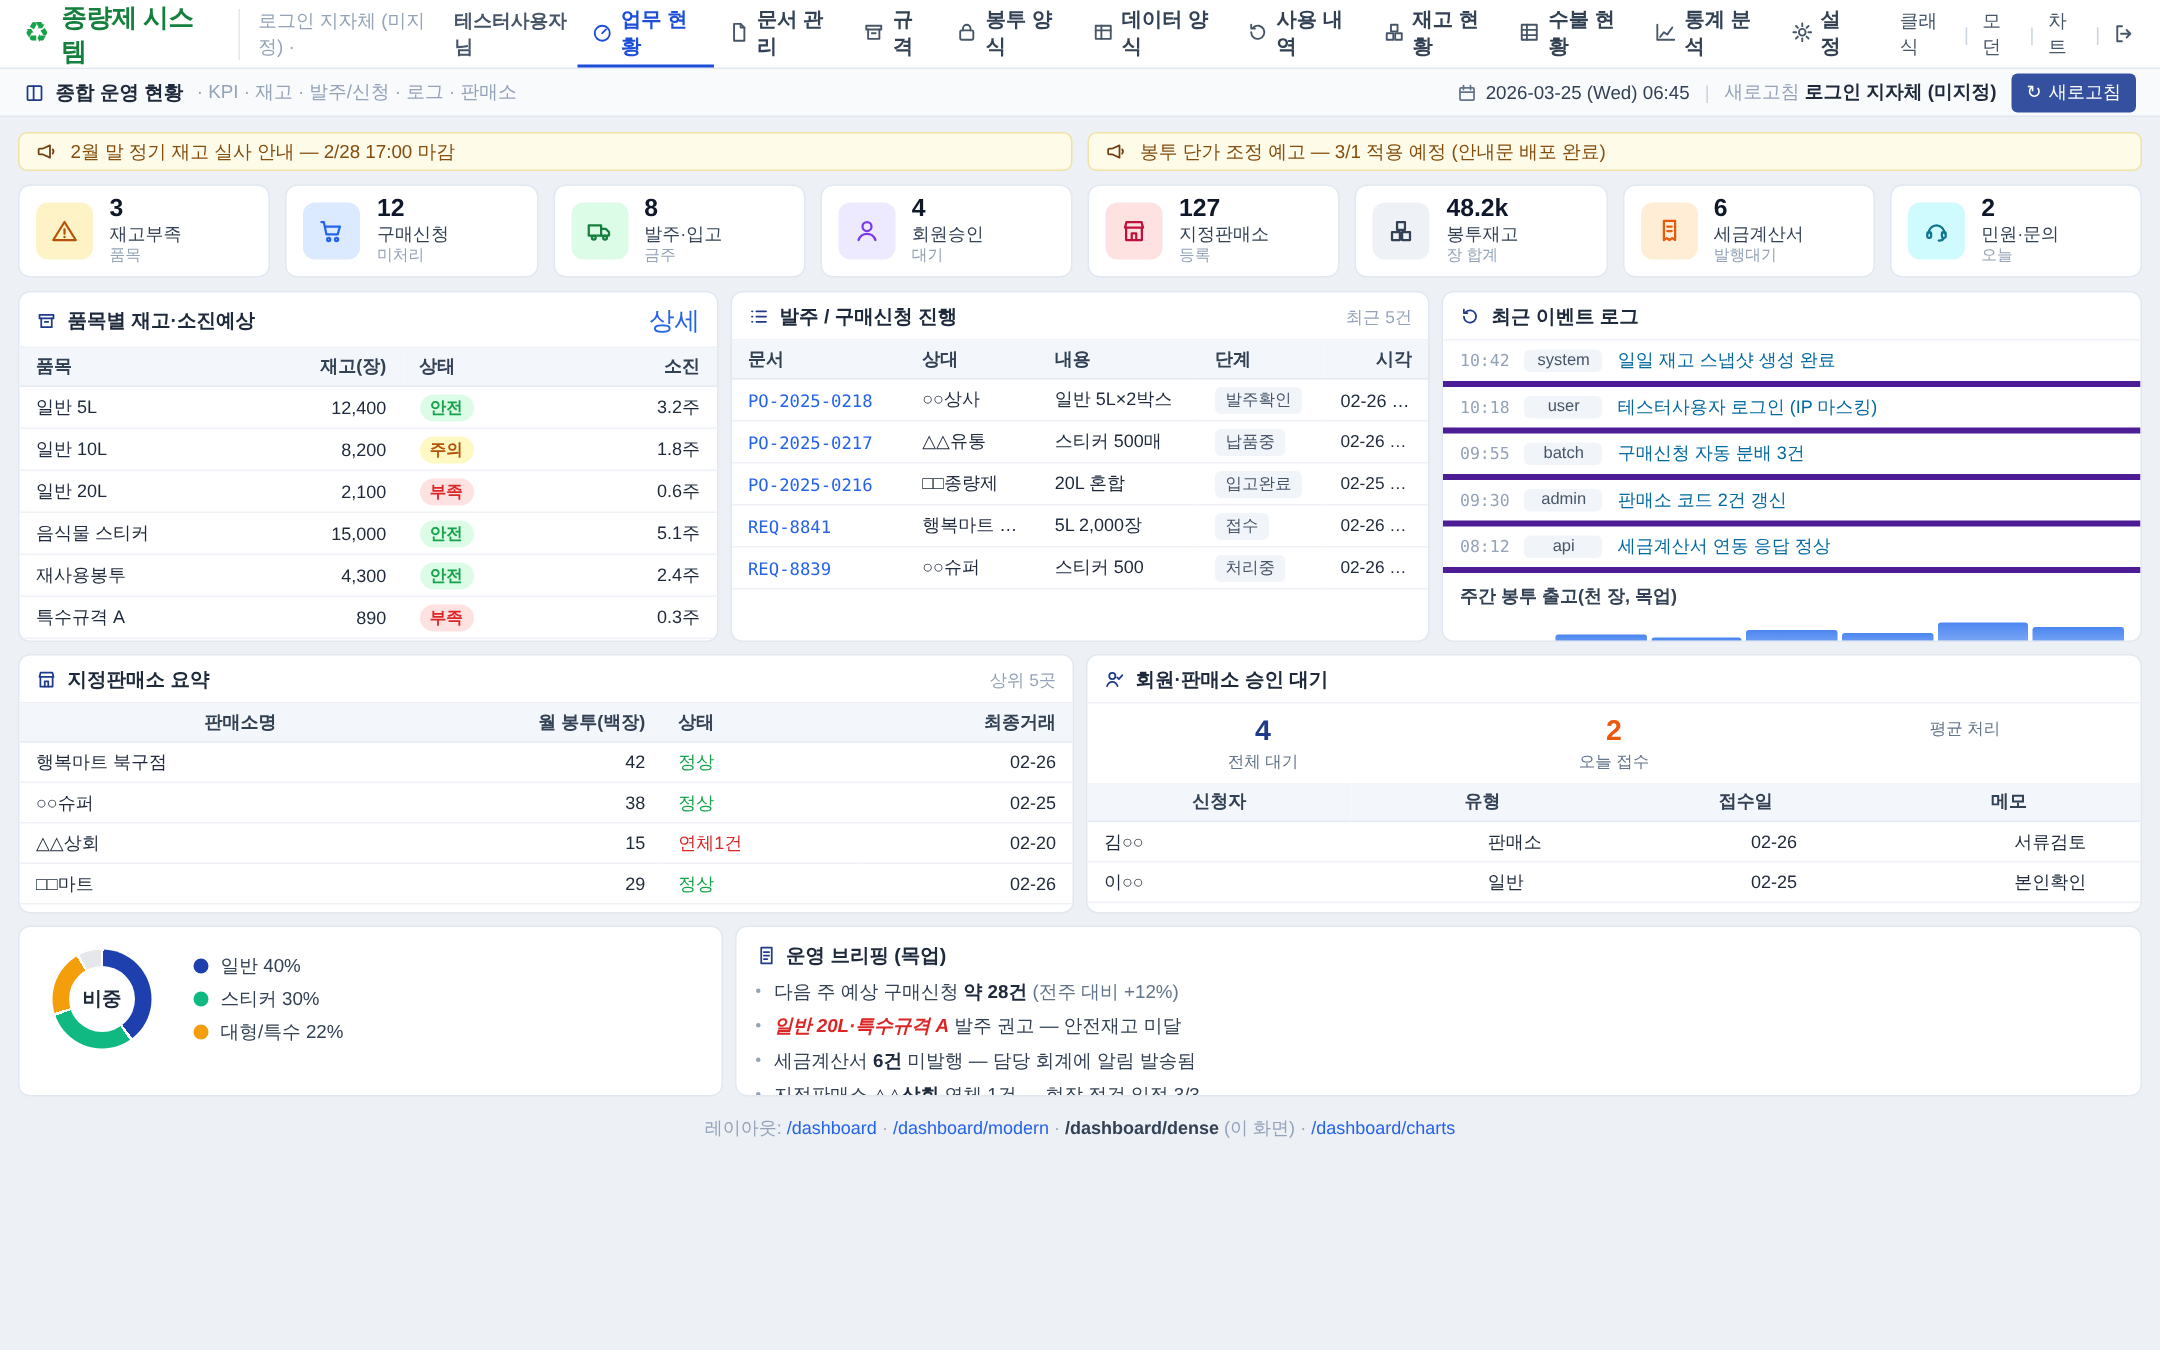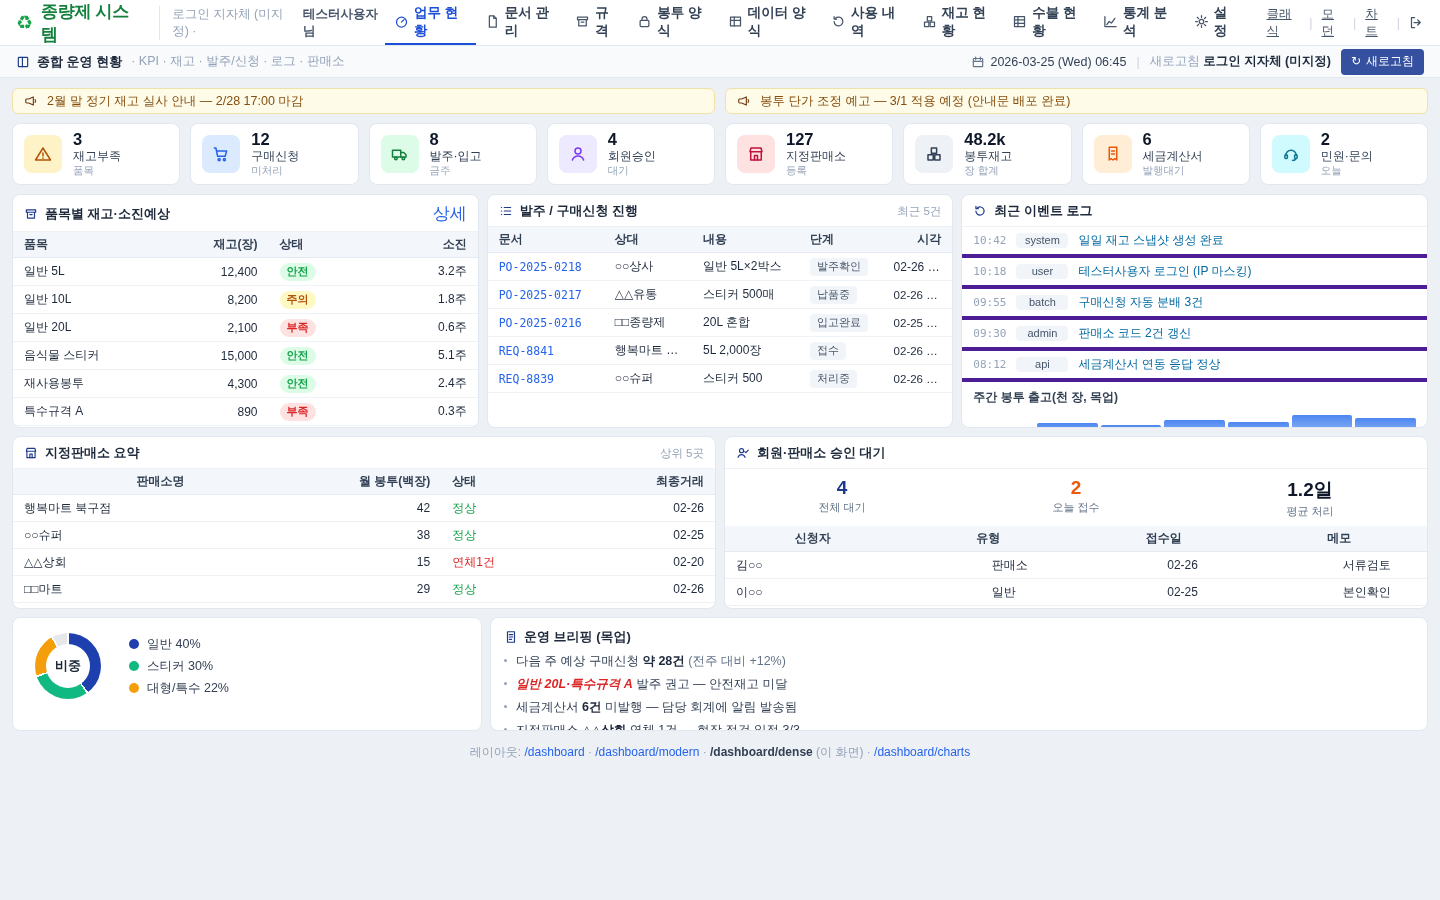--- a/index.html
+++ b/index.html
@@ -22,21 +22,21 @@
     border-left:1px solid #e2e8f0; color:#94a3b8; font-size:12.5px; }
   .brand-sub b { color:#475569; }
   .nav { display:flex; margin-left:auto; }
   .nav-item { display:flex; align-items:center; gap:5px; padding:0 9px; cursor:pointer;
     color:#334155; font-weight:600; font-size:13.5px; border-bottom:2px solid transparent; }
   .nav-item .nico { color:#475569; display:flex; }
   .nav-item.active { color:#1d4ed8; border-bottom-color:#1d4ed8; }
   .nav-item.active .nico { color:#1d4ed8; }
   .modes { display:flex; align-items:center; gap:9px; margin-left:20px; font-size:12.5px; color:#475569; }
   .modes .sep { color:#cbd5e1; }
-  .mode { cursor:pointer;text-decoration:underline; }
+  .mode { cursor:pointer; }
   .logout { display:flex; color:#475569; cursor:pointer; }
 
   
   .subbar { height:32px; background:#f8fafc; border-bottom:1px solid #e2e8f0;
     display:flex; align-items:center; padding:0 16px; font-size:12.5px; }
   .sub-left { display:flex; align-items:center; gap:7px; }
   .sub-left .pi { color:#1e3a8a; display:flex; }
   .sub-title { font-weight:bold; color:#1e293b; font-size:13px; }
   .sub-crumbs { color:#94a3b8; margin-left:2px; }
   .sub-right { margin-left:auto; display:flex; align-items:center; gap:10px; }
@@ -697,21 +697,20 @@
       <div class="stats" id="appr-stats">
           <div>
      <div class="stat-value" style="color:#1e3a8a">4</div>
      <div class="stat-label">전체 대기</div>
           </div>
           <div>
      <div class="stat-value" style="color:#ea580c">2</div>
      <div class="stat-label">오늘 접수</div>
           </div>
           <div>
-     <div class="stat-value" style="color:#0f172a">1.2일</div>
      <div class="stat-label">평균 처리</div>
           </div>
         </div>
       <table>
         <thead id="appr-thead">
             <tr>
               <th style="width:25%" class="c">신청자</th>
               <th style="width:25%" class="c">유형</th>
               <th style="width:25%" class="c">접수일</th>
               <th style="width:25%" class="c">메모</th>

